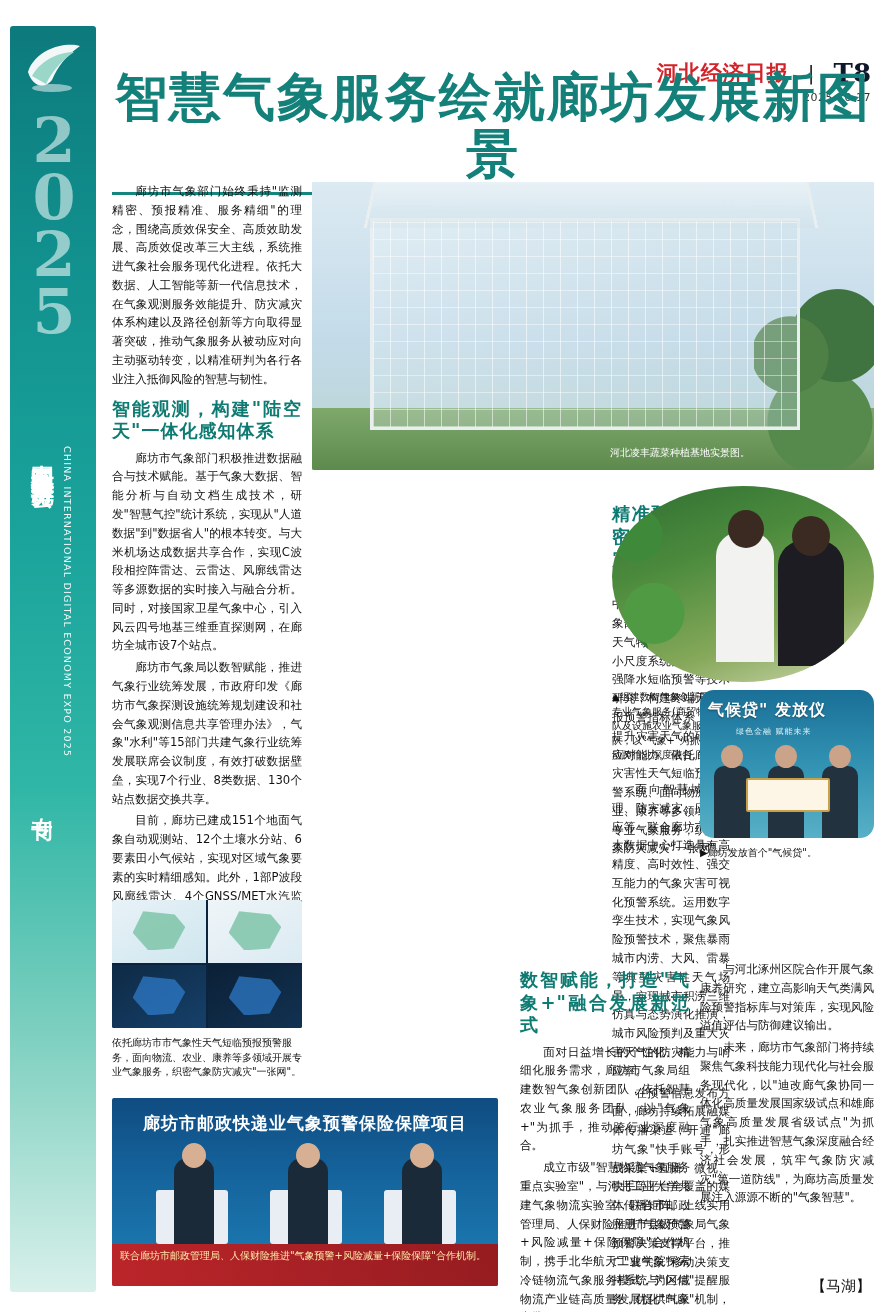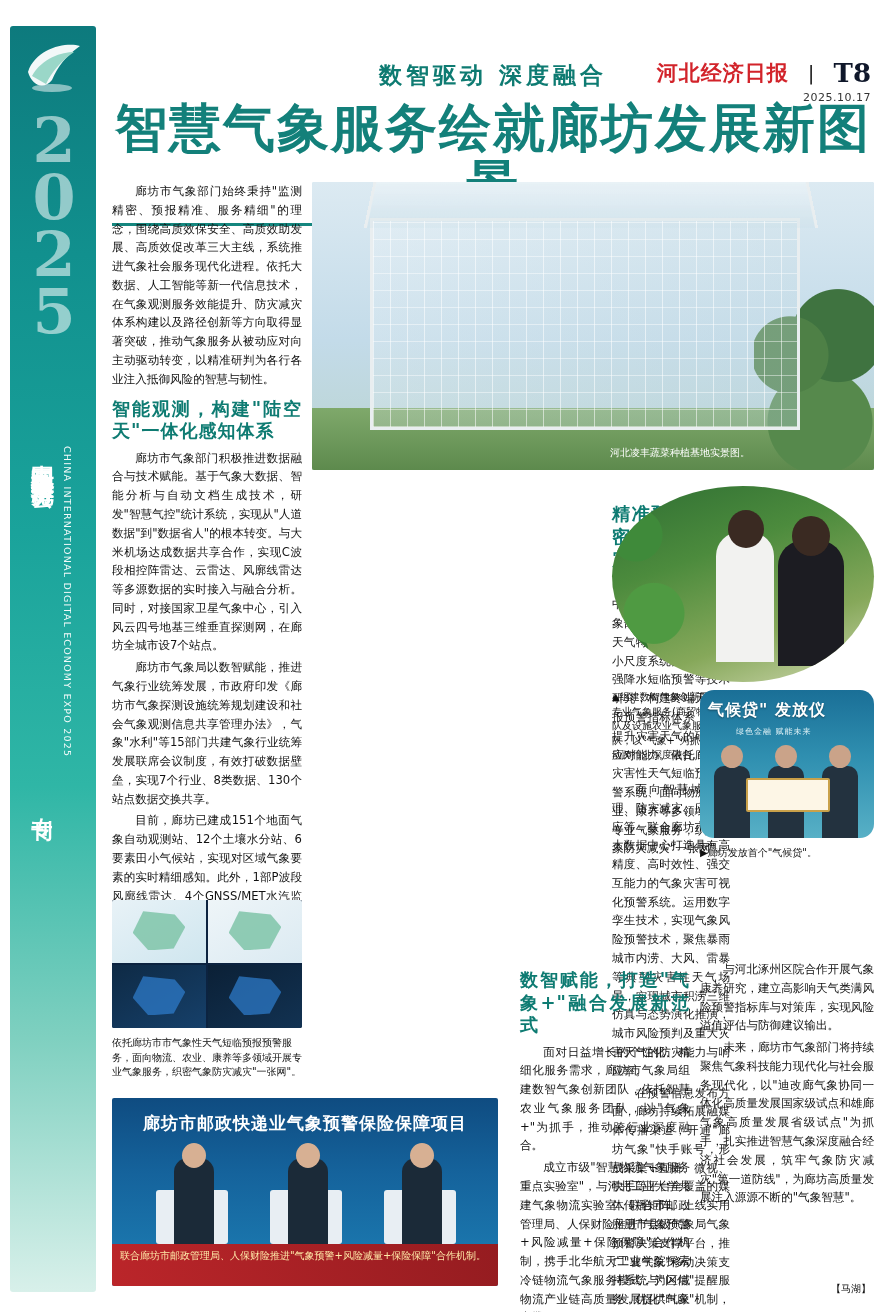--- a/index.html
+++ b/index.html
@@ -257,21 +257,21 @@
   .po-podium { position:absolute; bottom:42px; width:72px; height:54px; background:#e8eef3; border-radius:3px; }
   .po-pers { position:absolute; bottom:42px; width:40px; height:86px; background:#1b2a38; border-radius:14px 14px 0 0; }
   .po-head { position:absolute; width:24px; height:25px; background:#d7b093; border-radius:50%; }
   .po-strip {
     position:absolute; left:0; bottom:0; width:100%; height:42px;
     background: linear-gradient(90deg, rgba(200,30,30,0.92), rgba(160,20,20,0.92));
     color:#ffe9a8; font-size:10px; line-height:1.3; padding:5px 8px;
   }
 
   
-  #byline { position:absolute; right: 18px; bottom: 16px; font-size: 10px; color:#111; }
+  #byline { position:absolute; right: 18px; bottom: 16px; font-size: 15px; color:#111; }
 </style>
 </head>
 <body>
 
 <div class="masthead">
   <div class="mast-row">
     <span class="mast-title">河北经济日报</span>
     <span class="mast-sep">|</span>
     <span class="mast-page">T8</span>
   </div>
@@ -289,21 +289,20 @@
     <span>0</span>
     <span>2</span>
     <span>5</span>
   </div>
   <div class="lb-cn">中国国际数字经济博览会</div>
   <div class="lb-en">CHINA INTERNATIONAL DIGITAL ECONOMY EXPO 2025</div>
   <div class="lb-supp">专刊</div>
 </div>
 
 <div class="headline-wrap">
-  <div class="kicker">数智驱动  深度融合</div>
   <div class="headline">智慧气象服务绘就廊坊发展新图景</div>
   <div class="rule-teal"></div>
 </div>
 
 <div class="col" id="col1">
   <p>廊坊市气象部门始终秉持"监测精密、预报精准、服务精细"的理念，围绕高质效保安全、高质效助发展、高质效促改革三大主线，系统推进气象社会服务现代化进程。依托大数据、人工智能等新一代信息技术，在气象观测服务效能提升、防灾减灾体系构建以及路径创新等方向取得显著突破，推动气象服务从被动应对向主动驱动转变，以精准研判为各行各业注入抵御风险的智慧与韧性。</p>
   <div class="subhead">智能观测，构建"陆空天"一体化感知体系</div>
   <p>廊坊市气象部门积极推进数据融合与技术赋能。基于气象大数据、智能分析与自动文档生成技术，研发"智慧气控"统计系统，实现从"人道数据"到"数据省人"的根本转变。与大米机场达成数据共享合作，实现C波段相控阵雷达、云雷达、风廓线雷达等多源数据的实时接入与融合分析。同时，对接国家卫星气象中心，引入风云四号地基三维垂直探测网，在廊坊全城市设7个站点。</p>
   <p>廊坊市气象局以数智赋能，推进气象行业统筹发展，市政府印发《廊坊市气象探测设施统筹规划建设和社会气象观测信息共享管理办法》，气象"水利"等15部门共建气象行业统筹发展联席会议制度，有效打破数据壁垒，实现7个行业、8类数据、130个站点数据交换共享。</p>
   <p>目前，廊坊已建成151个地面气象自动观测站、12个土壤水分站、6要素田小气候站，实现对区域气象要素的实时精细感知。此外，1部P波段风廓线雷达、4个GNSS/MET水汽监测站、1部微波辐射计及8部测风激光雷达的部署，更将气象观测的"视野"延伸至三维空间，形成立体化、智能化的气象感知新格局。</p>

